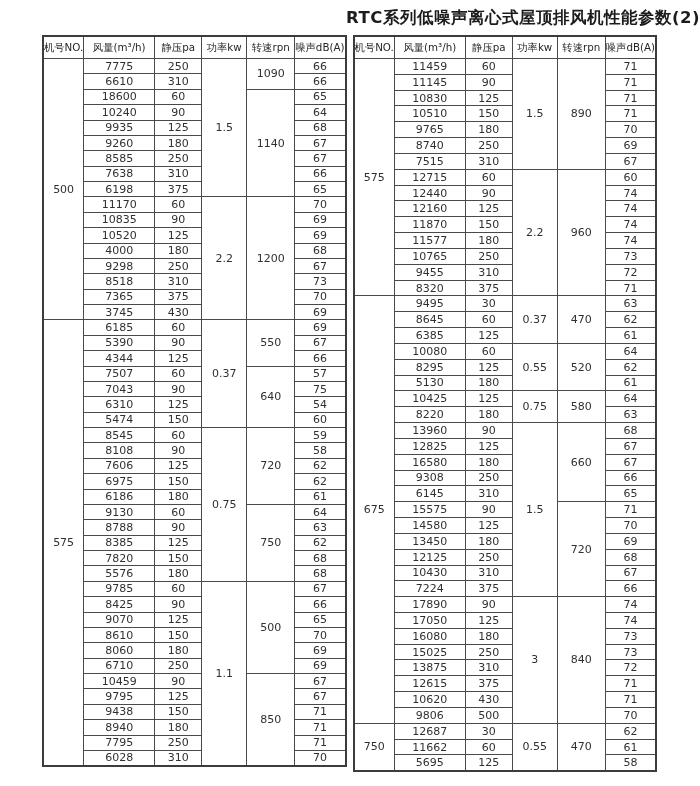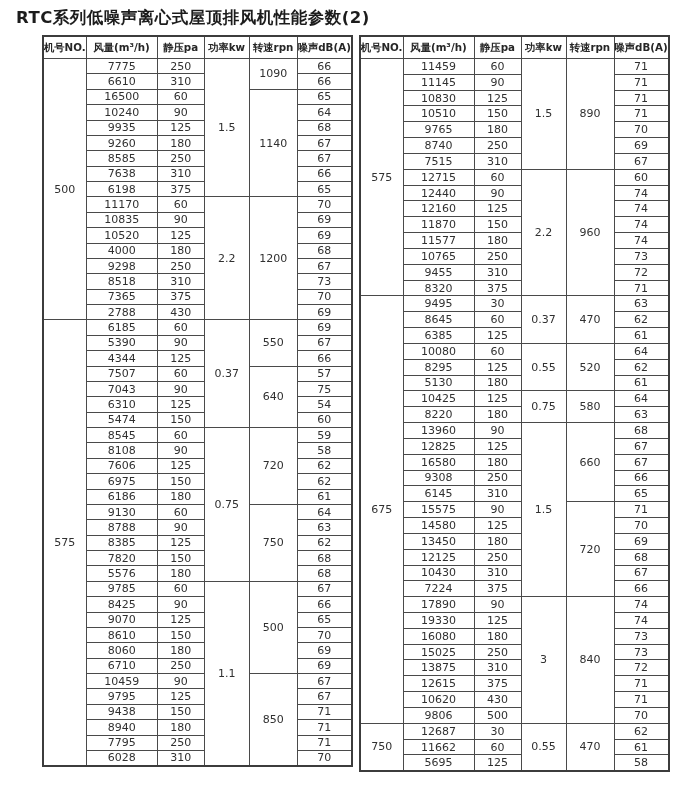--- a/index.html
+++ b/index.html
@@ -8,21 +8,21 @@
     background: #ffffff;
   }
   body {
     width: 700px;
     height: 786px;
     font-family: "DejaVu Sans", "Liberation Sans", sans-serif;
     color: #2a2a2a;
     overflow: hidden;
   }
   .title {
-    text-align: left;
+    text-align: right;
     font-size: 16.5px;
     font-weight: bold;
     color: #1c1c1c;
     padding-top: 7px;
     margin: 0 0 6px 16px;
     letter-spacing: 0.5px;
   }
   .tables {
     margin-left: 42px;
     display: flex;
@@ -40,21 +40,21 @@
     vertical-align: middle;
     padding: 0;
     font-size: 11px;
     line-height: 1;
     overflow: hidden;
     white-space: nowrap;
     color: #303030;
   }
   th {
     font-size: 10.3px;
-    font-weight: bold;
+    font-weight: normal;
     height: 21px;
     color: #262626;
   }
   .tbl-left tbody tr  { height: 15.39px; }
   .tbl-right tbody tr { height: 15.84px; }
 </style>
 </head>
 <body>
 
 <div class="title">RTC系列低噪声离心式屋顶排风机性能参数(2)</div>
@@ -87,21 +87,21 @@
           <td rowspan="9">1.5</td>
           <td rowspan="2">1090</td>
           <td>66</td>
         </tr>
         <tr>
           <td>6610</td>
           <td>310</td>
           <td>66</td>
         </tr>
         <tr>
-          <td>16500</td>
+          <td>18600</td>
           <td>60</td>
           <td rowspan="7">1140</td>
           <td>65</td>
         </tr>
         <tr>
           <td>10240</td>
           <td>90</td>
           <td>64</td>
         </tr>
         <tr>
@@ -160,21 +160,21 @@
           <td>8518</td>
           <td>310</td>
           <td>73</td>
         </tr>
         <tr>
           <td>7365</td>
           <td>375</td>
           <td>70</td>
         </tr>
         <tr>
-          <td>2788</td>
+          <td>3745</td>
           <td>430</td>
           <td>69</td>
         </tr>
         <tr>
           <td rowspan="29">575</td>
           <td>6185</td>
           <td>60</td>
           <td rowspan="7">0.37</td>
           <td rowspan="3">550</td>
           <td>69</td>
@@ -534,21 +534,21 @@
           <td>66</td>
         </tr>
         <tr>
           <td>17890</td>
           <td>90</td>
           <td rowspan="8">3</td>
           <td rowspan="8">840</td>
           <td>74</td>
         </tr>
         <tr>
-          <td>19330</td>
+          <td>17050</td>
           <td>125</td>
           <td>74</td>
         </tr>
         <tr>
           <td>16080</td>
           <td>180</td>
           <td>73</td>
         </tr>
         <tr>
           <td>15025</td>

